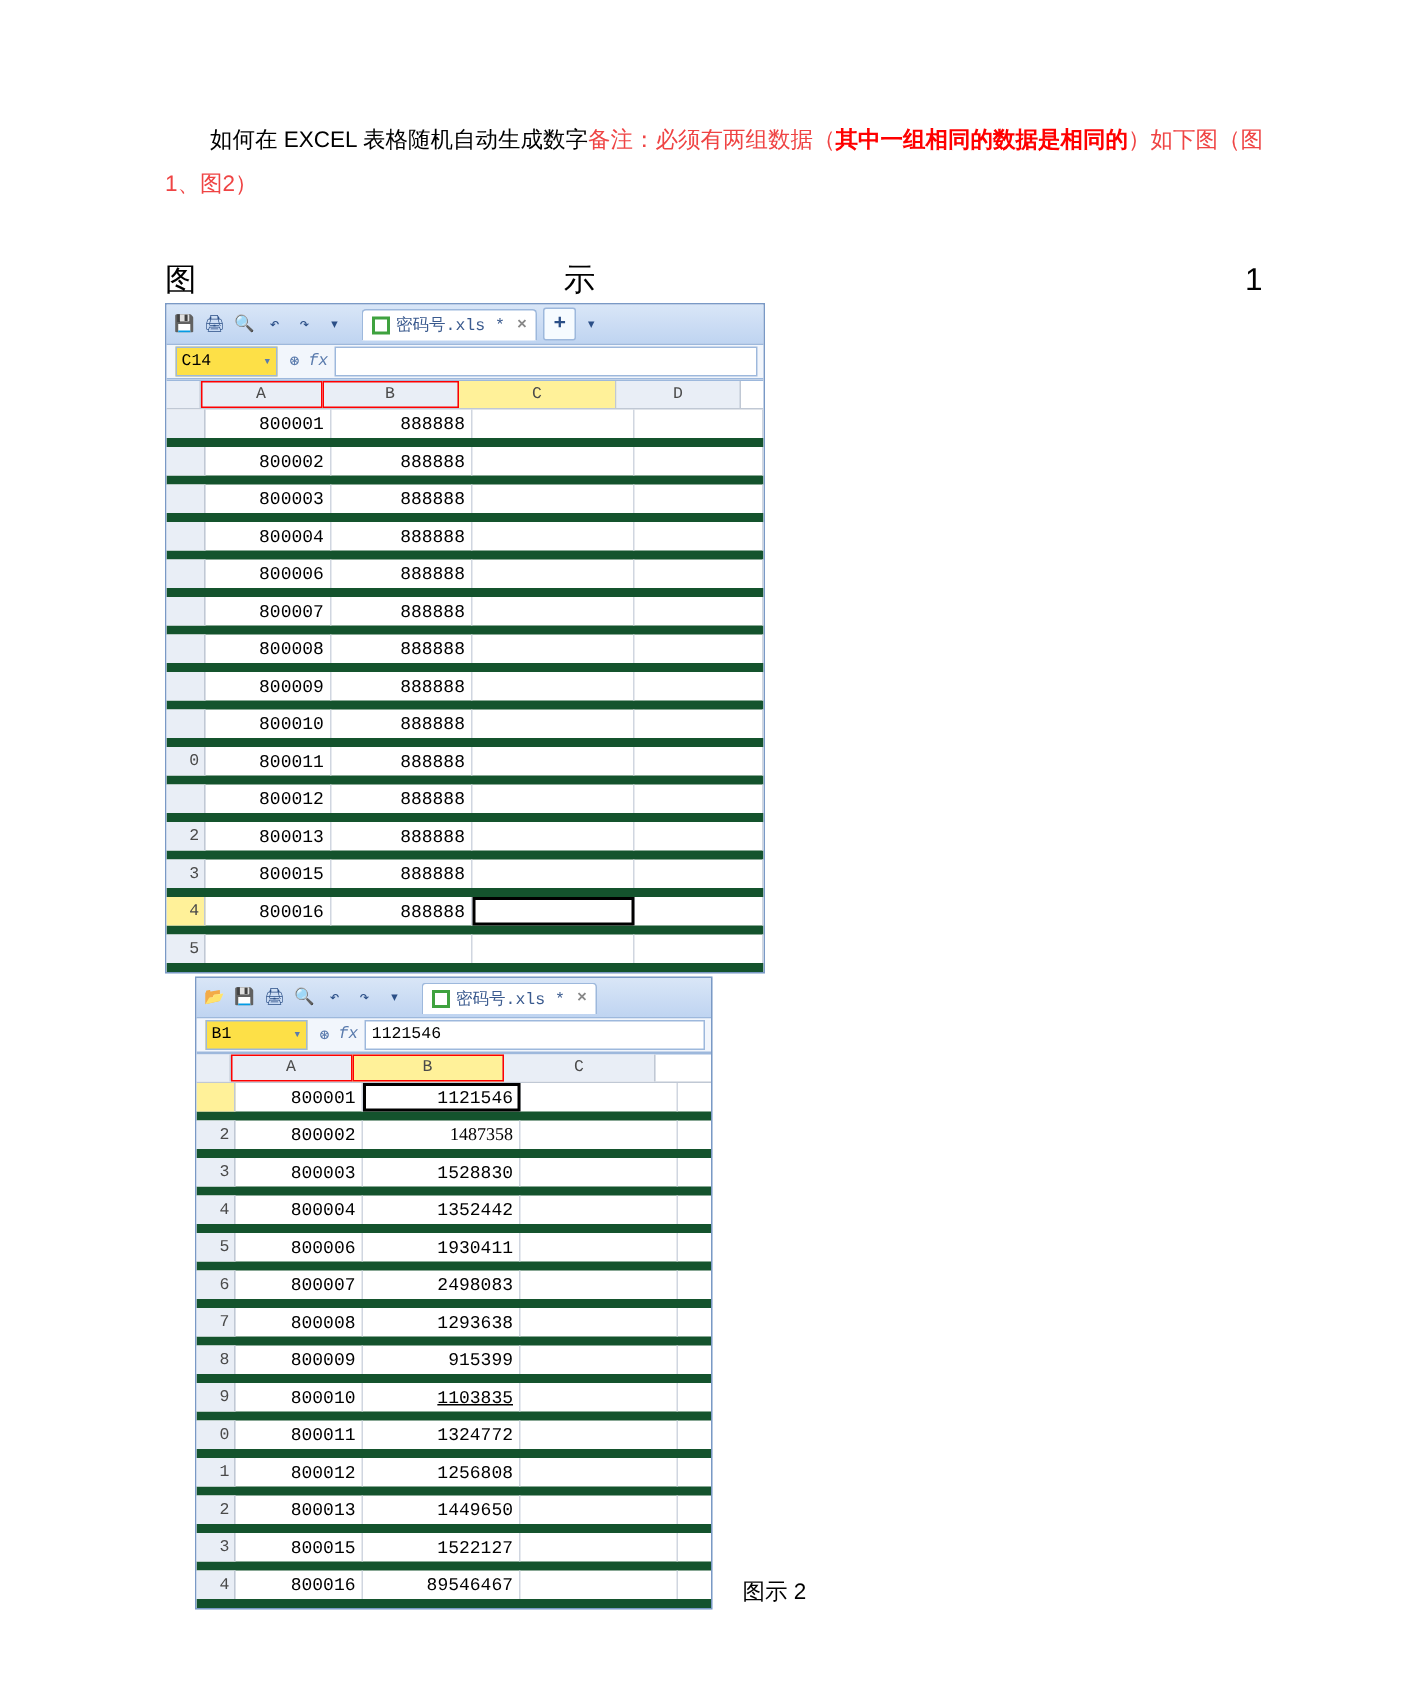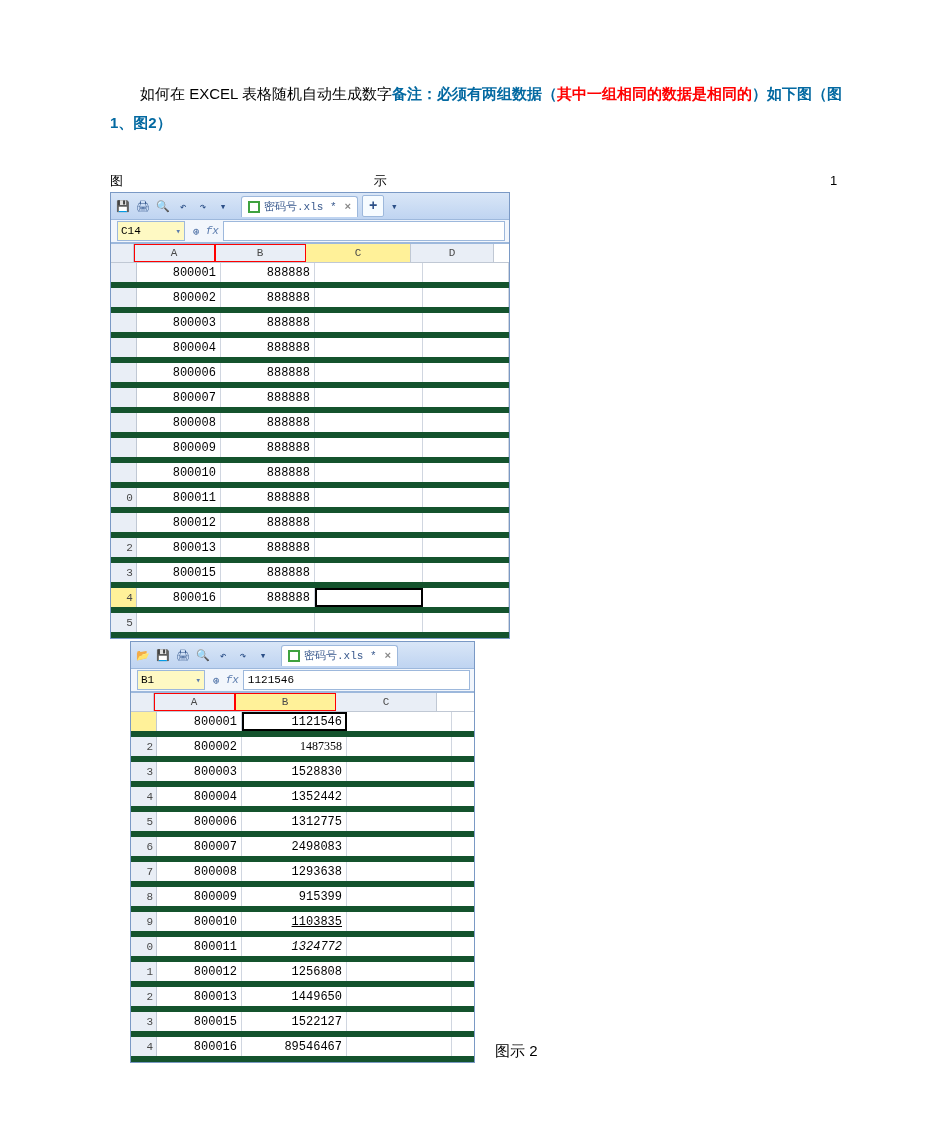--- a/index.html
+++ b/index.html
@@ -14,25 +14,25 @@
     min-height: 1123px;
     box-sizing: border-box;
     padding: 80px 100px 40px 110px;
     position: relative;
   }
   .para1 {
     font-size: 15px;
     line-height: 1.9;
     text-indent: 2em;
   }
-  .blue { color: #0369a1; font-weight: bold; }
+  .blue { color: #ef4444; font-weight: normal; }
   .red  { color: #ff0000; font-weight: bold; }
   .caption-row {
     margin-top: 35px;
-    font-size: 13px;
+    font-size: 21px;
   }
   .caption-row > span:first-child {
     display:inline-block;
     width: 260px;
   }
   .caption-row > span:nth-child(2){
     display:inline-block;
     width: 400px;
   }
   .caption-row > span:nth-child(3){
@@ -98,21 +98,21 @@
     display:flex;align-items:center;justify-content:center;
     font-weight:bold;color:#2b4f87;font-size:14px;
   }
   .namebox-row{
     display:flex;align-items:center;height:22px;
     background:#f2f6fc;
     border-bottom:1px solid #9db8dc;
   }
   .namebox{
     width:60px;height:18px;
-    background:#fef9c3;border:1px solid #9db8dc;
+    background:#fde047;border:1px solid #9db8dc;
     margin-left:6px; padding:0 3px;
     display:flex;align-items:center;justify-content:space-between;
     font-size:11px;color:#000;
   }
   .namebox .arrow{font-size:9px;color:#5a7bad;}
   .fx-area{margin-left:8px;display:flex;align-items:center;gap:6px;}
   .fx-area .ci{color:#5a7bad;font-size:11px;}
   .formula-bar{
     height:18px;flex:1;
     background:#fff;border:1px solid #9db8dc;
@@ -392,21 +392,21 @@
             </div>
             <div class="row">
               <div class="rh">4</div>
               <div class="cell" style="width: 80px;">800004</div>
               <div class="cell" style="width: 100px;">1352442</div>
               <div class="cell" style="width: 100px;"></div>
             </div>
             <div class="row">
               <div class="rh">5</div>
               <div class="cell" style="width: 80px;">800006</div>
-              <div class="cell" style="width: 100px;">1312775</div>
+              <div class="cell" style="width: 100px;">1930411</div>
               <div class="cell" style="width: 100px;"></div>
             </div>
             <div class="row">
               <div class="rh">6</div>
               <div class="cell" style="width: 80px;">800007</div>
               <div class="cell" style="width: 100px;">2498083</div>
               <div class="cell" style="width: 100px;"></div>
             </div>
             <div class="row">
               <div class="rh">7</div>
@@ -422,21 +422,21 @@
             </div>
             <div class="row">
               <div class="rh">9</div>
               <div class="cell" style="width: 80px;">800010</div>
               <div class="cell" style="width: 100px; text-decoration: underline;">1103835</div>
               <div class="cell" style="width: 100px;"></div>
             </div>
             <div class="row">
               <div class="rh">0</div>
               <div class="cell" style="width: 80px;">800011</div>
-              <div class="cell" style="width: 100px; font-style: italic;">1324772</div>
+              <div class="cell" style="width: 100px;">1324772</div>
               <div class="cell" style="width: 100px;"></div>
             </div>
             <div class="row">
               <div class="rh">1</div>
               <div class="cell" style="width: 80px;">800012</div>
               <div class="cell" style="width: 100px;">1256808</div>
               <div class="cell" style="width: 100px;"></div>
             </div>
             <div class="row">
               <div class="rh">2</div>

